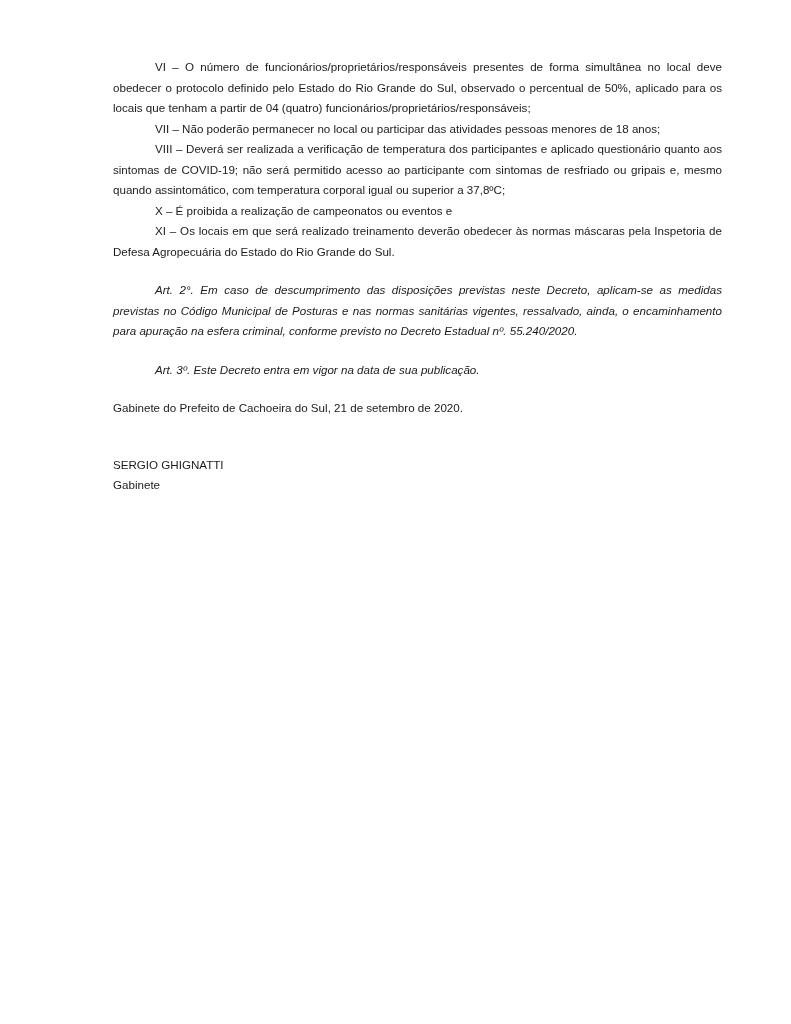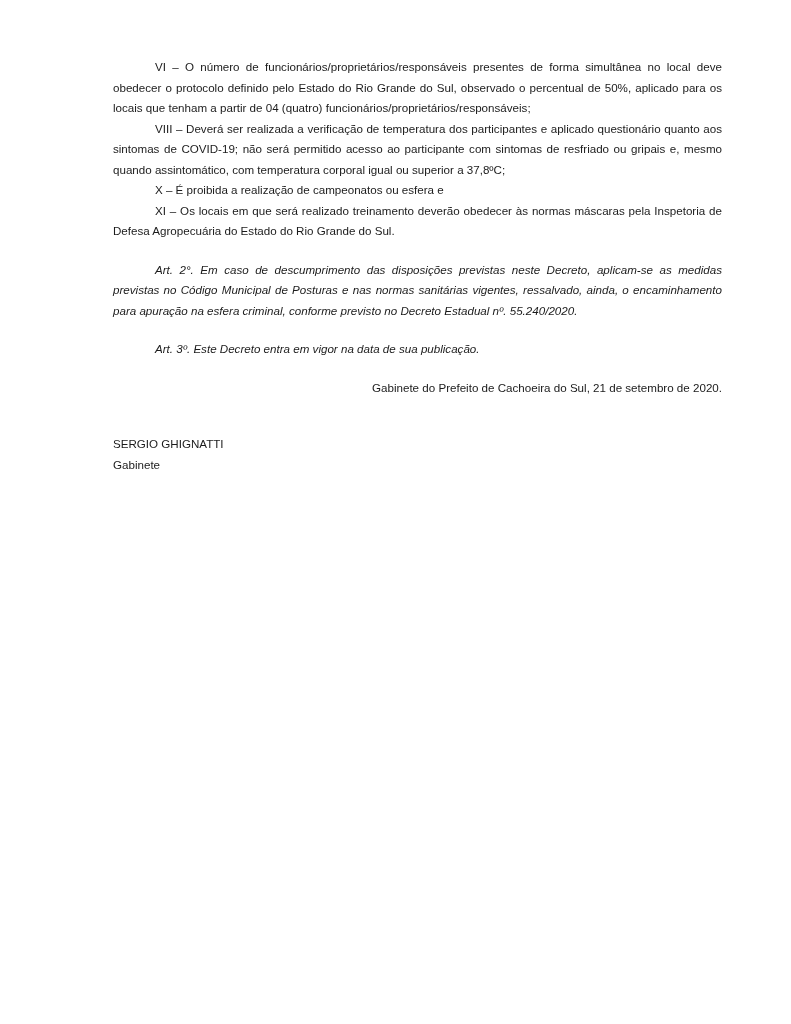--- a/index.html
+++ b/index.html
@@ -29,21 +29,21 @@
     margin: 0;
     text-indent: 42px;
     text-align: justify;
   }
   .gap-above {
     margin-top: 18px;
     font-style: italic;
   }
   .dateline {
     margin-top: 18px;
-    text-align: right;
+    text-align: left;
     text-indent: 0;
   }
   .signature-block {
     margin-top: 36px;
     text-align: center;
   }
   .signature-block p {
     margin: 0;
     text-indent: 0;
     text-align: left;
@@ -56,22 +56,23 @@
     line-height: 1;
     color: #1b1b1b;
   }
 </style>
 </head>
 <body>
 
 <div class="page">
   <div class="doc-body">
     <p class="para">VI – O número de funcionários/proprietários/responsáveis presentes de forma simultânea no local deve obedecer o protocolo definido pelo Estado do Rio Grande do Sul, observado o percentual de 50%, aplicado para os locais que tenham a partir de 04 (quatro) funcionários/proprietários/responsáveis;</p>
+    <p class="para">VII – Não poderão permanecer no local ou participar das atividades pessoas menores de 18 anos;</p>
     <p class="para">VIII – Deverá ser realizada a verificação de temperatura dos participantes e aplicado questionário quanto aos sintomas de COVID-19; não será permitido acesso ao participante com sintomas de resfriado ou gripais e, mesmo quando assintomático, com temperatura corporal igual ou superior a 37,8ºC;</p>
-    <p class="para">X – É proibida a realização de campeonatos ou esfera e</p>
+    <p class="para">X – É proibida a realização de campeonatos ou eventos e</p>
     <p class="para">XI – Os locais em que será realizado treinamento deverão obedecer às normas máscaras pela Inspetoria de Defesa Agropecuária do Estado do Rio Grande do Sul.</p>
 
     <p class="para gap-above">Art. 2°. Em caso de descumprimento das disposições previstas neste Decreto, aplicam-se as medidas previstas no Código Municipal de Posturas e nas normas sanitárias vigentes, ressalvado, ainda, o encaminhamento para apuração na esfera criminal, conforme previsto no Decreto Estadual nº. 55.240/2020.</p>
     <p class="para gap-above">Art. 3º. Este Decreto entra em vigor na data de sua publicação.</p>
 
     <p class="dateline">Gabinete do Prefeito de Cachoeira do Sul, 21 de setembro de 2020.</p>
 
     <div class="signature-block">
       <p>SERGIO GHIGNATTI</p>
       <p>Gabinete</p>

